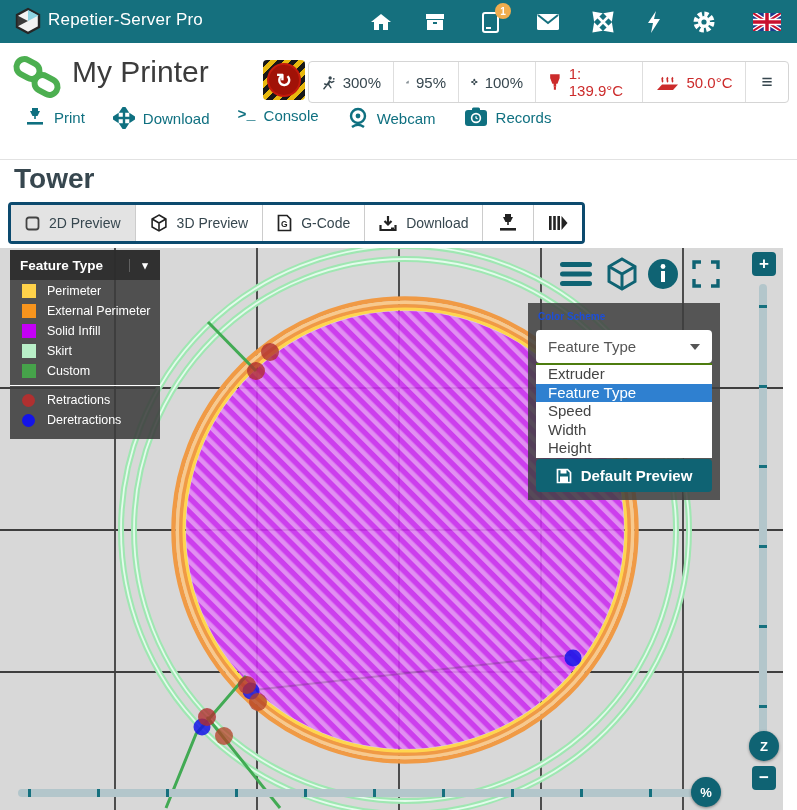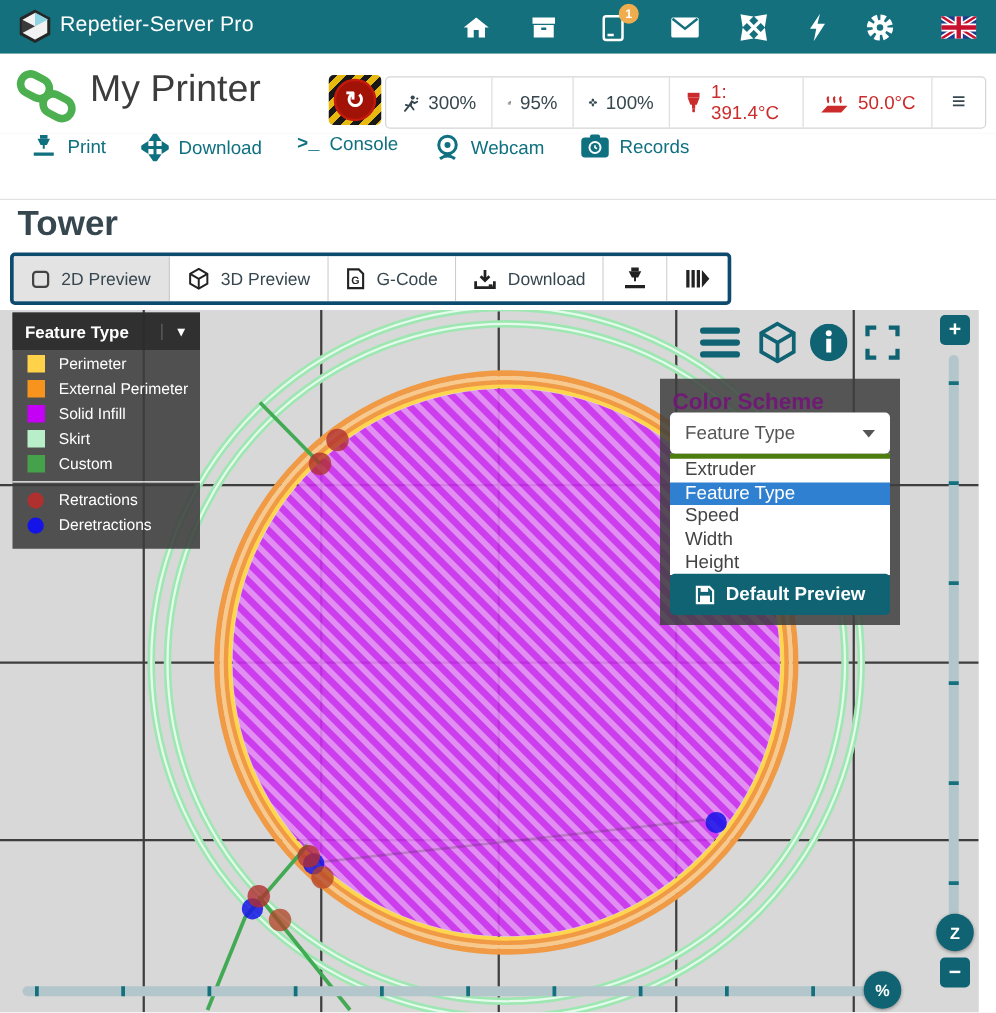--- a/index.html
+++ b/index.html
@@ -53,26 +53,26 @@
   .lrow{display:flex;align-items:center;height:18px;margin:2px 0 2px 12px;font-size:12.5px;}
   .lsw{width:14px;height:14px;margin-right:11px;flex:0 0 14px;}
   .lcirc{width:13px;height:13px;border-radius:50%;margin-right:12px;flex:0 0 13px;}
   .ldiv{height:1px;background:#fff;margin:5px 0;}
 
   
   .cicon{position:absolute;cursor:pointer;}
 
   
   .scheme{position:absolute;left:528px;top:55px;width:192px;height:197px;background:rgba(62,62,62,0.85);}
-  .scheme-label{position:absolute;left:10px;top:8px;color:#701a75;font-size:18px;font-weight:bold;}
+  .scheme-label{position:absolute;left:10px;top:8px;color:#1d4ed8;font-size:10px;font-weight:bold;}
   .scheme-select{position:absolute;left:8px;top:27px;width:176px;height:33px;background:#fff;border-radius:4px;
       display:flex;align-items:center;font-size:15px;color:#555;cursor:pointer;}
   .scheme-select .sel-text{padding-left:12px;flex:1;}
   .chev{width:0;height:0;border-left:5px solid transparent;border-right:5px solid transparent;border-top:6px solid #555;margin-right:12px;}
-  .opts{position:absolute;left:8px;top:60px;width:176px;background:#fff;border-top:4px solid #4d7c0f;}
+  .opts{position:absolute;left:8px;top:60px;width:176px;background:#fff;border-top:2px solid #4d7c0f;}
   .opt{height:18.6px;line-height:18.6px;padding-left:12px;font-size:15px;color:#444;cursor:pointer;}
   .opt.selected{background:#2f80d0;color:#fff;}
   .defbtn{position:absolute;left:8px;top:156px;width:176px;height:33px;background:#0f6373;border-radius:4px;color:#fff;
       font-size:15px;font-weight:bold;display:flex;align-items:center;justify-content:center;gap:9px;cursor:pointer;}
 
   
   .sqbtn{position:absolute;width:24px;height:24px;background:#0f6373;border-radius:4px;color:#fff;font-size:17px;font-weight:bold;
       display:flex;align-items:center;justify-content:center;cursor:pointer;}
   .vtrack{position:absolute;left:759px;top:36px;width:8px;height:452px;background:#b3c6cb;border-radius:4px;}
   .vtick{position:absolute;left:0;width:8px;height:3px;background:#15707e;}
@@ -196,21 +196,21 @@
         <circle cx="10" cy="10" r="2.2" fill="#fff"></circle>
       </svg>
       <span>100%</span>
     </div>
     <div class="badge-seg temp" style="width:82px">
       <svg width="16" height="20" viewBox="0 0 16 20">
         <rect x="2.5" y="1" width="11" height="4.5" fill="#cc2b2b"></rect>
         <polygon points="2.5,5.5 13.5,5.5 11,12 9.5,12 9.5,15.5 6.5,15.5 6.5,12 5,12" fill="#cc2b2b"></polygon>
         <rect x="6.8" y="15.5" width="2.4" height="3.5" fill="#cc2b2b"></rect>
       </svg>
-      <span>1: 391.4°C</span>
+      <span>1: 139.9°C</span>
     </div>
     <div class="badge-seg temp" style="width:78px">
       <svg width="24" height="19" viewBox="0 0 24 19">
         <g fill="none" stroke="#cc2b2b" stroke-width="1.7">
           <path d="M7 9 c2,-1.2 -1.5,-2.8 1,-4.5 M12 9 c2,-1.2 -1.5,-2.8 1,-4.5 M17 9 c2,-1.2 -1.5,-2.8 1,-4.5"></path>
         </g>
         <polygon points="2,17 18,17 23,11.5 7,11.5" fill="#cc2b2b"></polygon>
       </svg>
       <span>50.0°C</span>
     </div>

